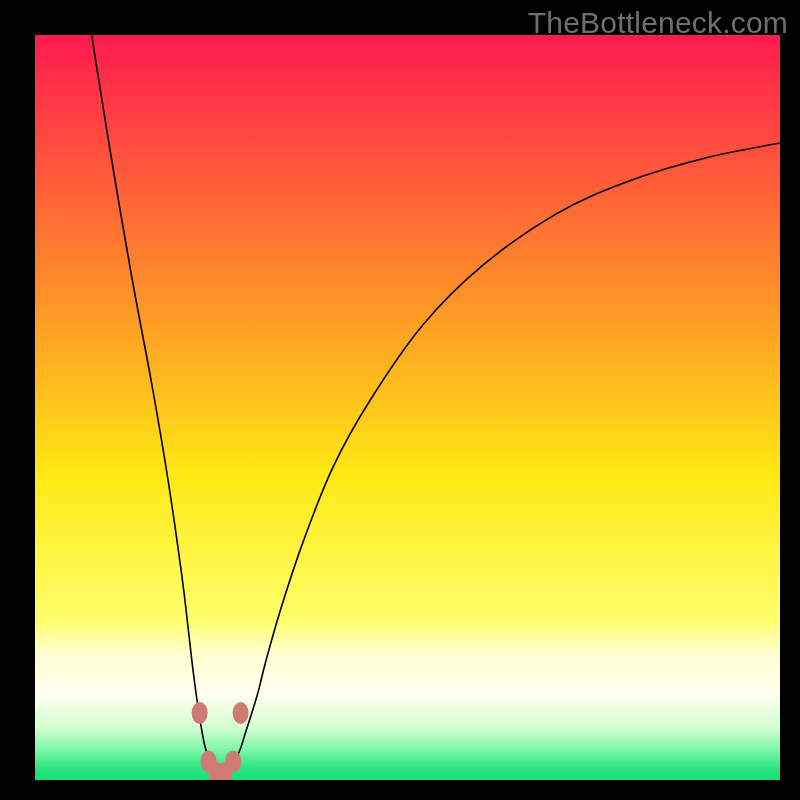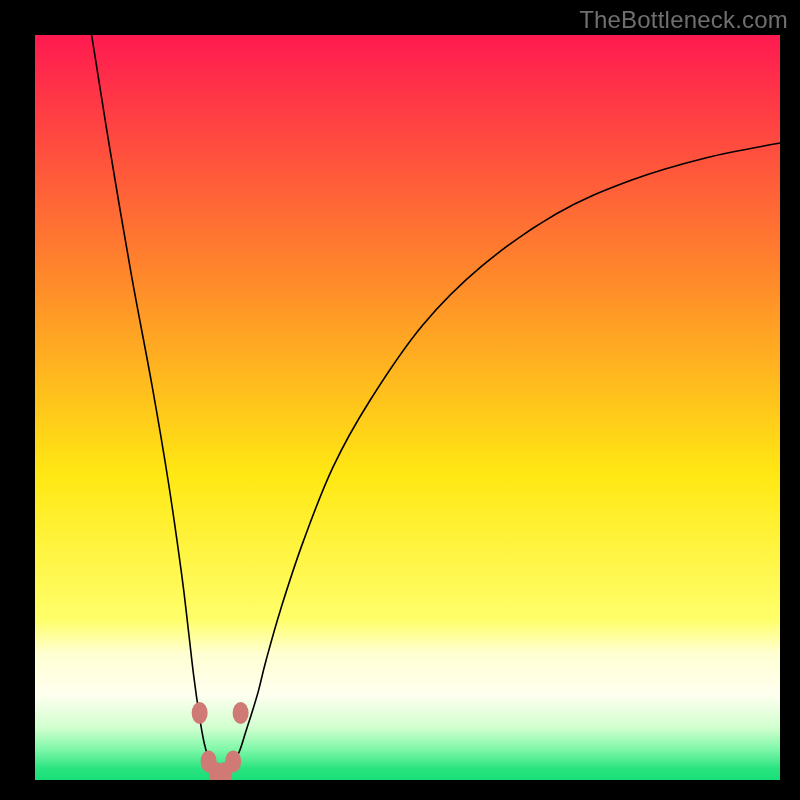--- a/index.html
+++ b/index.html
@@ -9,21 +9,21 @@
     width: 800px;
     height: 800px;
     background: #000;
   }
   .watermark {
     position: absolute;
     top: 6px;
     right: 12px;
     color: #6f6f6f;
     font-family: Arial, Helvetica, sans-serif;
-    font-size: 24px;
+    font-size: 30px;
     letter-spacing: 0.2px;
     z-index: 10;
   }
   .plot {
     position: absolute;
     left: 35px;
     top: 35px;
     width: 745px;
     height: 745px;
     overflow: hidden;

